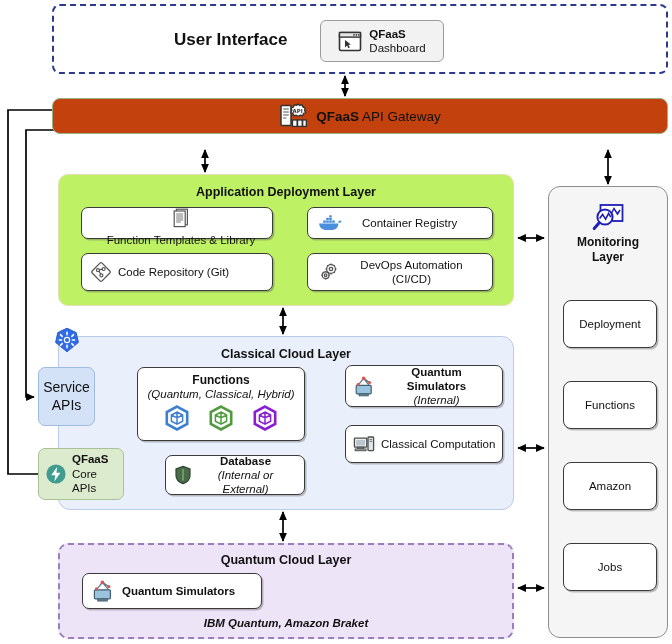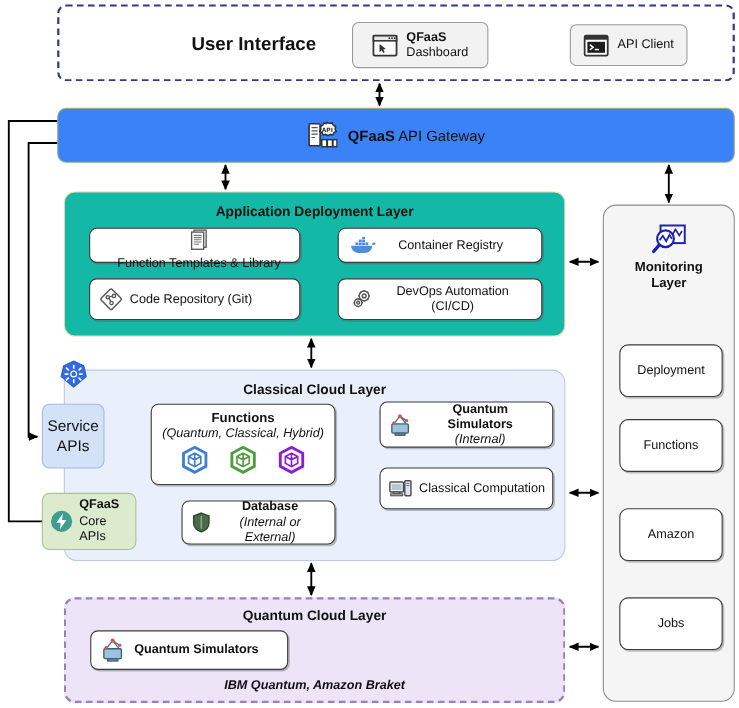--- a/index.html
+++ b/index.html
@@ -8,26 +8,26 @@
   #svglayer{position:absolute;left:0;top:0;width:672px;height:644px;pointer-events:none;}
 
   .box{position:absolute;box-sizing:border-box;}
 
   
   .ui-layer{
     left:52px;top:4px;width:616px;height:70px;
     border:2px dashed #2b3a8f;border-radius:8px;background:#ffffff;
   }
   .gateway-layer{
-    left:52px;top:98px;width:616px;height:50px;
-    border:1px solid #97b08a;border-radius:8px;background:#3b82f6;
+    left:52px;top:98px;width:616px;height:36px;
+    border:1px solid #97b08a;border-radius:8px;background:#c2410c;
   }
   .appdep-layer{
     left:58px;top:174px;width:456px;height:132px;
-    border:1px solid #e6dfb3;border-radius:10px;background:#14b8a6;
+    border:1px solid #e6dfb3;border-radius:10px;background:#bef264;
   }
   .classical-layer{
     left:58px;top:336px;width:456px;height:174px;
     border:1px solid #b9cbe8;border-radius:12px;background:#e9f0fb;
   }
   .quantum-layer{
     left:58px;top:543px;width:456px;height:96px;
     border:2px dashed #9a7fbe;border-radius:10px;background:#eee4f8;
   }
   .monitor-layer{
@@ -152,32 +152,20 @@
             <circle cx="20.8" cy="3.8" r="0.85" fill="#333"></circle>
           <path d="M7,9 L7,16.5 L9,14.6 L10.4,17.2 L11.8,16.4 L10.4,14 L12.8,13.6 z" fill="#333"></path>
         </svg>
       </span>
       <span class="lbl" style="text-align:left;">
         <span class="b">QFaaS</span><br>
         <span>Dashboard</span>
       </span>
     </div>
 
-    <div class="card ui-card" style="left:464px;top:16px;width:107px;height:38px;">
-      <span class="ico">
-        <svg width="24" height="21" viewBox="0 0 24 21">
-          <rect x="1.5" y="1.5" width="21" height="18" rx="1.5" fill="#fff" stroke="#333" stroke-width="1.6"></rect>
-          <rect x="1.5" y="1.5" width="21" height="3.6" fill="#333"></rect>
-          <rect x="4" y="7" width="16" height="10" fill="#1d1d1d"></rect>
-          <path d="M6.2,9.6 L9.2,12 L6.2,14.4" fill="none" stroke="#fff" stroke-width="1.4"></path>
-          <rect x="10.6" y="13.4" width="4" height="1.3" fill="#fff"></rect>
-        </svg>
-      </span>
-      <span class="lbl">API Client</span>
-    </div>
   </div>
 
   <div class="box gateway-layer">
     <div style="position:absolute;left:0;top:0;width:100%;height:100%;display:flex;align-items:center;justify-content:center;gap:9px;">
       <span class="ico">
         <svg width="28" height="28" viewBox="0 0 28 28">
           <rect x="2" y="3.5" width="10" height="20" rx="1" fill="#fff" stroke="#333" stroke-width="1.5"></rect>
           <path d="M4.2,7h5.6M4.2,10h5.6M4.2,13h5.6M4.2,16h3.2" stroke="#555" stroke-width="1.1"></path>
           <path d="M18.6,2.2 l2.1,1.1 2.3,-.5 1,2.1 2.1,1.1 -.5,2.3 1.1,2.1 -2.1,1.1 -1,2.2 -2.3,-.5 -2.1,1.1 -2.1,-1.1 -2.3,.5 -1,-2.2 -2.1,-1.1 1.1,-2.1 -.5,-2.3 2.1,-1.1 1,-2.1 2.3,.5 z" fill="#fff" stroke="#333" stroke-width="1.4"></path>
           <text x="18.6" y="10.6" font-size="5.4" font-family="DejaVu Sans, sans-serif" font-weight="bold" text-anchor="middle" fill="#333">API</text>
@@ -398,21 +386,21 @@
         <circle cx="15" cy="14" r="7.6" fill="#fff" stroke="#1f1fb4" stroke-width="2"></circle>
         <path d="M9.6,15.4 L12.6,11.4 L15.6,16.2 L18.6,10.4 L20.8,14.2" fill="none" stroke="#1f1fb4" stroke-width="1.6"></path>
         <path d="M9.2,19.8 L4.2,25.6" stroke="#1f1fb4" stroke-width="3" stroke-linecap="round"></path>
       </svg>
     </div>
     <div class="mon-title" style="top:48px;">
       <span>Monitoring</span><br>
       <span>Layer</span>
     </div>
 
-    <div class="mon-card" style="top:126px;">
+    <div class="mon-card" style="top:113px;">
       <span>Deployment</span>
     </div>
     <div class="mon-card" style="top:194px;">
       <span>Functions</span>
     </div>
     <div class="mon-card" style="top:275px;">
       <span>Amazon</span>
     </div>
     <div class="mon-card" style="top:356px;">
       <span>Jobs</span>

